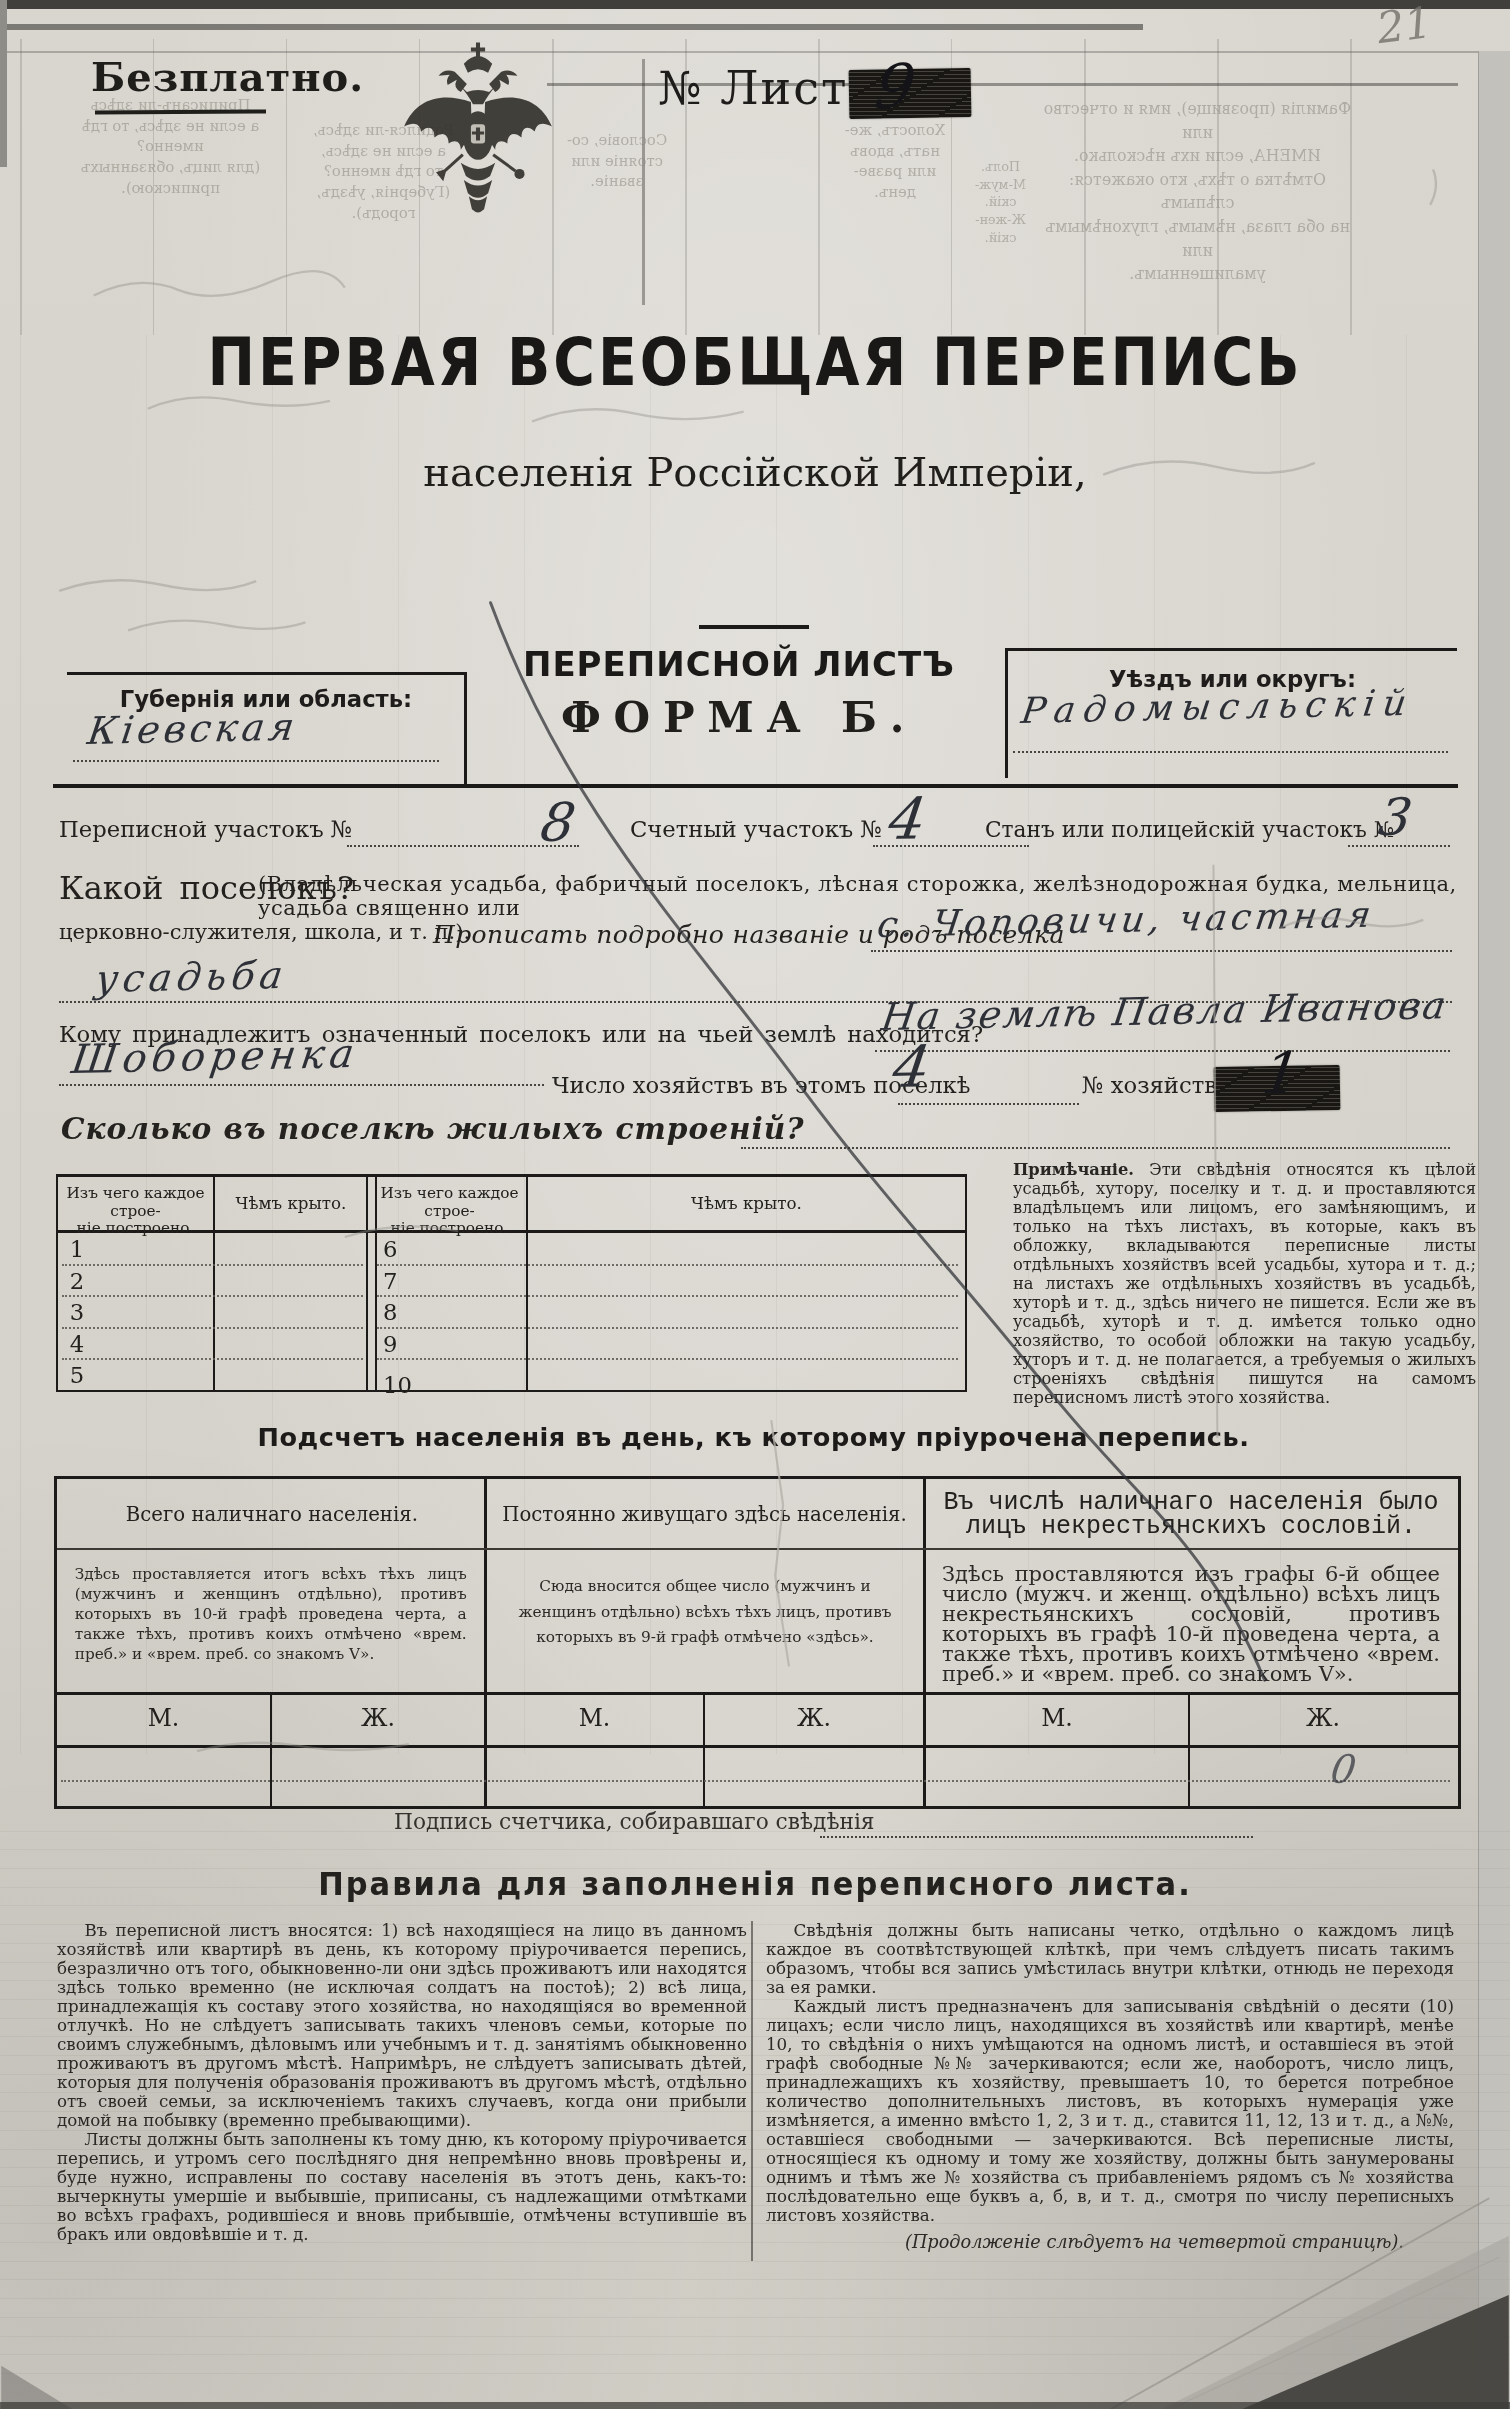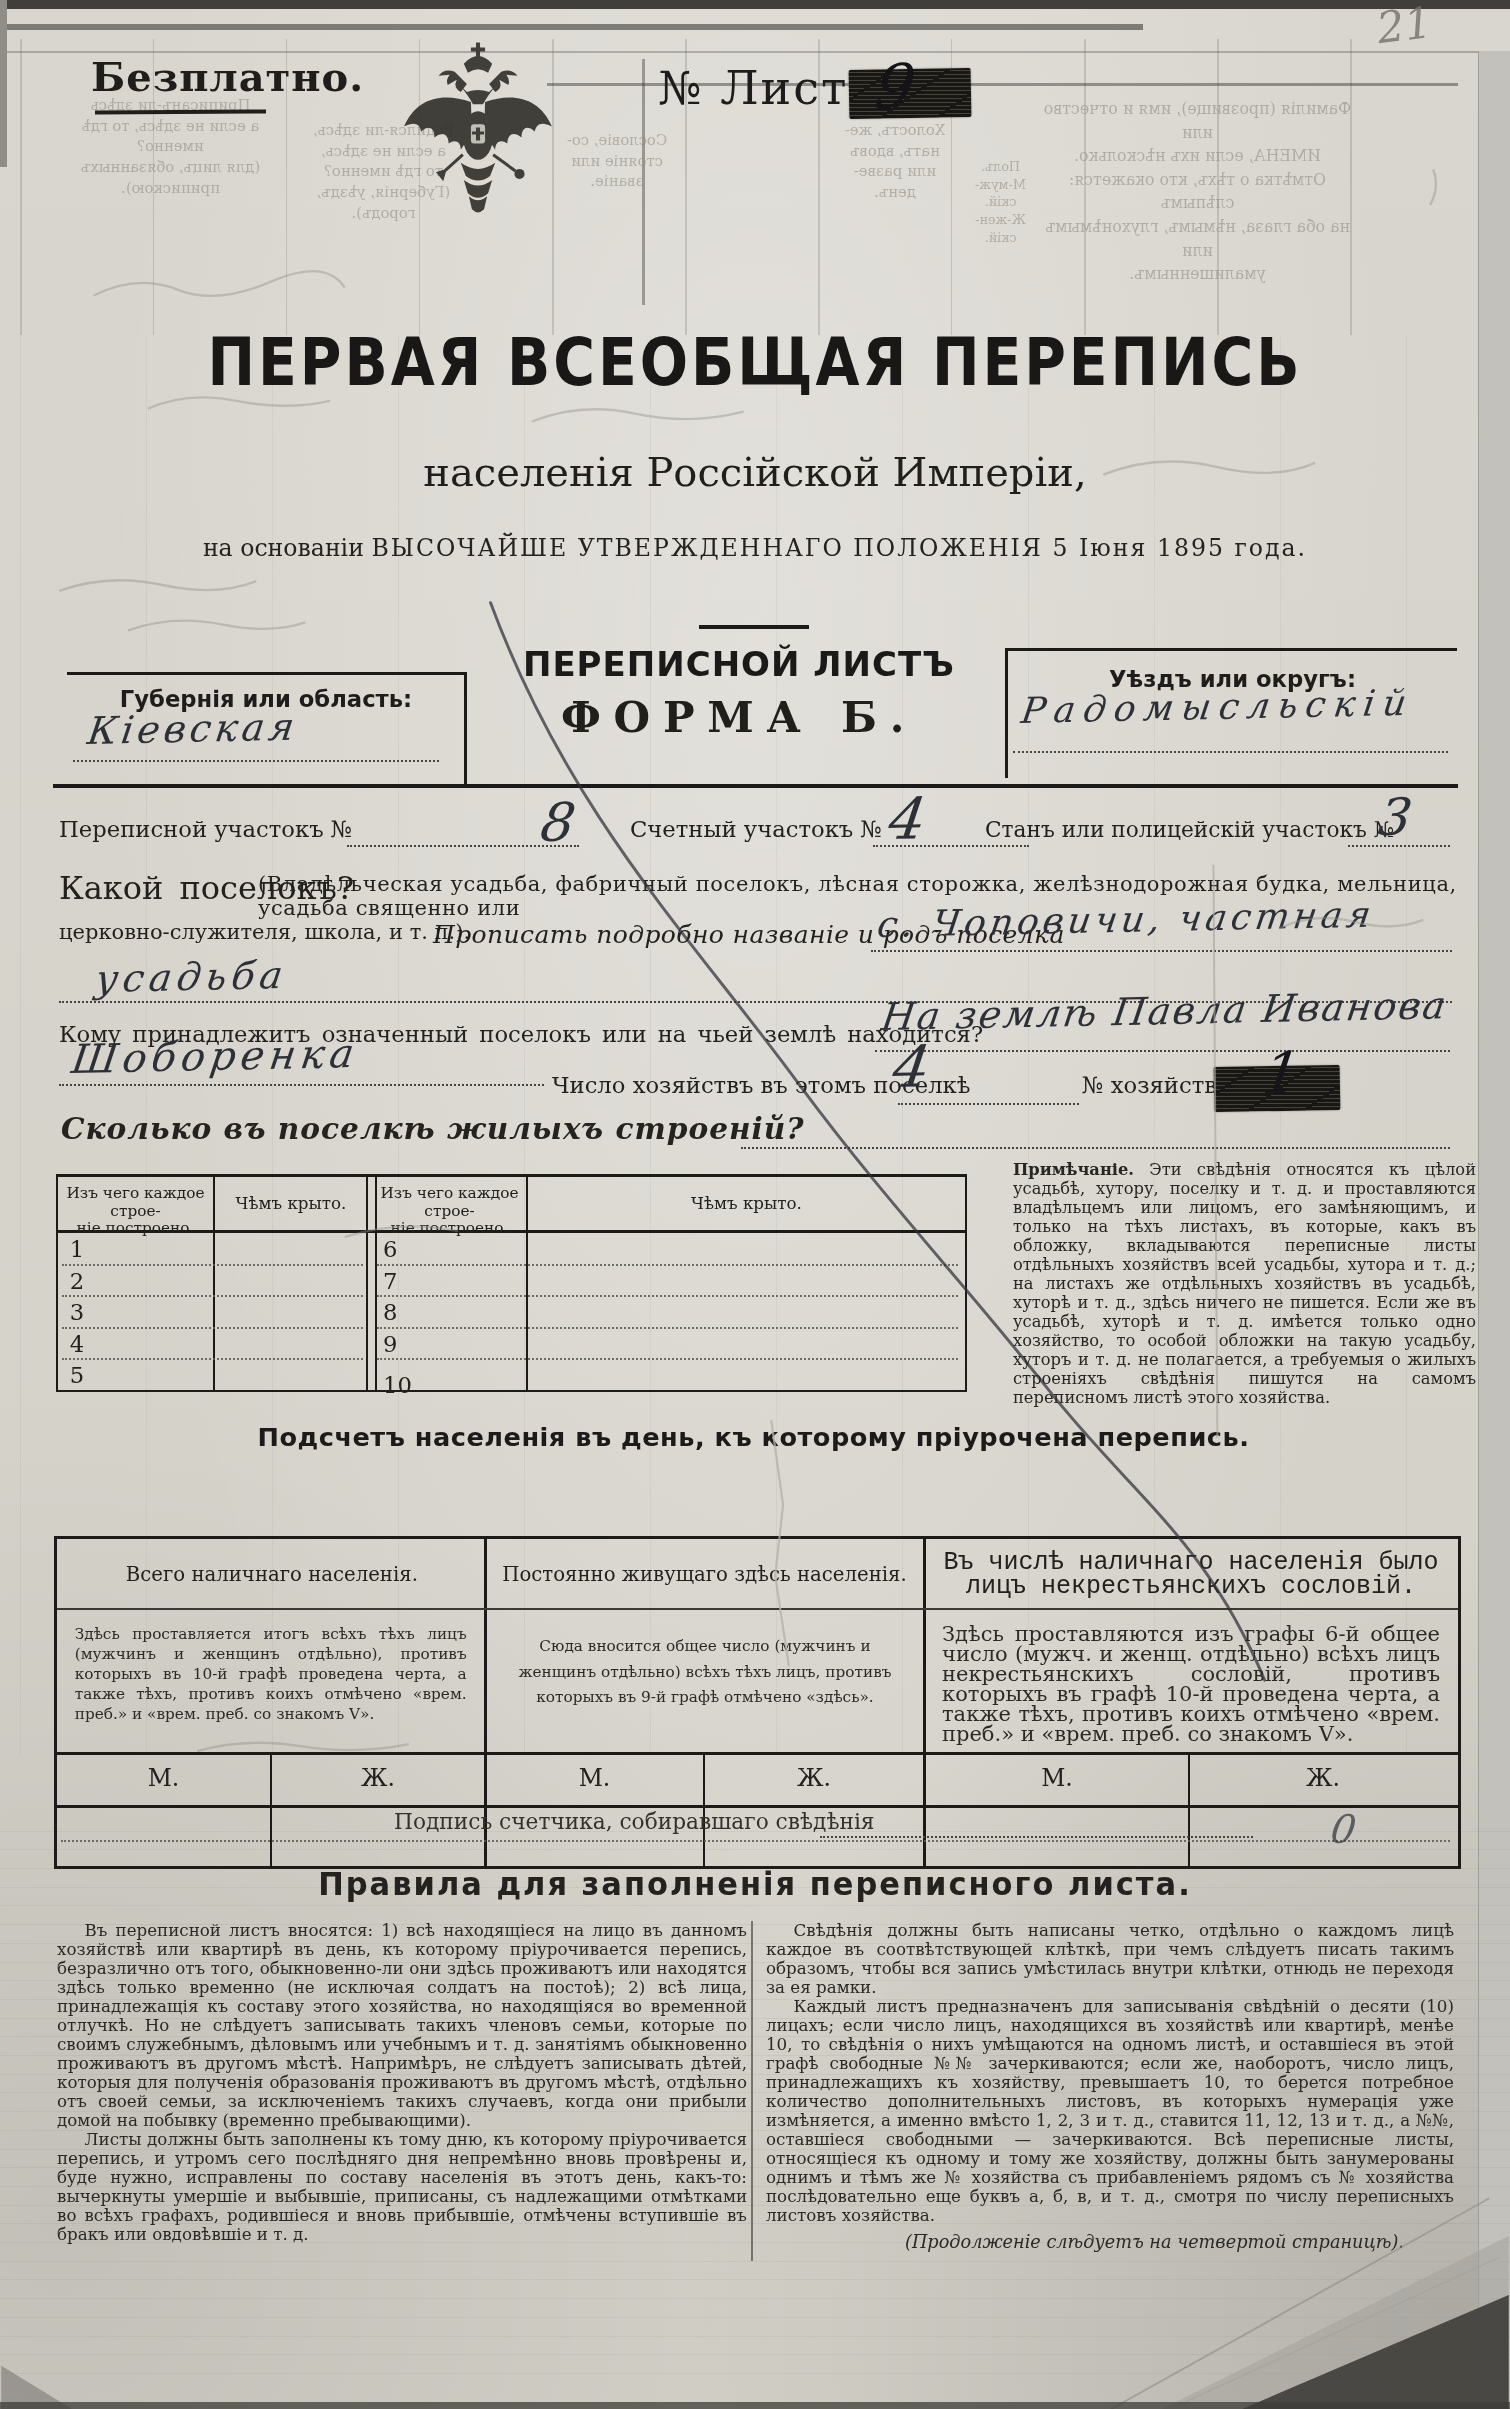--- a/index.html
+++ b/index.html
@@ -110,24 +110,20 @@
       <path d="M76 153 Q85 161 94 153 L91 166 Q85 172 79 166 Z"></path>
     </svg>
   </div>
 
   <div class="abs serif" style="left:658px;top:61px;font-size:46px;color:#1d1c1a;letter-spacing:2px;">№ Листа</div>
   <div class="abs stamp" style="left:849px;top:69px;width:122px;height:49px;"></div>
   <div class="abs hw" style="left:871px;top:51px;font-size:61px;color:#141418;z-index:3;">9</div>
 
   <div class="abs sans ctr" style="left:0;top:329px;width:1510px;font-size:58px;font-weight:bold;letter-spacing:3px;color:#191816;transform:scale(.98,1.12);">ПЕРВАЯ ВСЕОБЩАЯ ПЕРЕПИСЬ</div>
   <div class="abs serif ctr" style="left:0;top:449px;width:1510px;font-size:40px;color:#201f1c;">населенія Россійской Имперіи,</div>
-  <div class="abs serif ctr" style="left:0;top:534px;width:1510px;font-size:23.6px;color:#242320;">
-    <span>на основаніи</span>
-    <span style="letter-spacing:2px;">ВЫСОЧАЙШЕ УТВЕРЖДЕННАГО ПОЛОЖЕНІЯ 5 Іюня 1895 года.</span>
-  </div>
   <div class="abs" style="left:699px;top:625px;width:110px;height:4.4px;background:#1c1b19;"></div>
 
   <div class="abs hline" style="left:67px;top:672px;width:398px;height:3.4px;"></div>
   <div class="abs vline" style="left:464px;top:672px;width:3px;height:114px;"></div>
   <div class="abs sans ctr" style="left:67px;top:686px;width:398px;font-size:22.7px;font-weight:bold;color:#1e1d1b;">Губернія или область:</div>
   <div class="abs hw" style="left:85px;top:709px;font-size:38px;letter-spacing:3.9px;">Кіевская</div>
   <div class="abs dot" style="left:73px;top:760px;width:366px;"></div>
 
   <div class="abs sans ctr" style="left:473px;top:644px;width:532px;font-size:34px;font-weight:bold;letter-spacing:1px;color:#1b1a18;">ПЕРЕПИСНОЙ ЛИСТЪ</div>
   <div class="abs serif ctr" style="left:473px;top:693px;width:532px;font-size:42px;font-weight:bold;letter-spacing:12.8px;color:#201f1c;">ФОРМА Б.</div>
@@ -212,21 +208,21 @@
     <div class="abs rowdot" style="left:319px;top:150px;width:581px;"></div>
     <div class="abs rowdot" style="left:319px;top:181px;width:581px;"></div>
   </div>
 
   <div class="abs serif just" style="left:1013px;top:1160px;width:463px;font-size:16.3px;line-height:19px;color:#272622;">
     <b>Примѣчаніе.</b><span> Эти свѣдѣнія относятся къ цѣлой усадьбѣ, хутору, поселку и т. д. и проставляются владѣльцемъ или лицомъ, его замѣняющимъ, и только на тѣхъ листахъ, въ которые, какъ въ обложку, вкладываются переписные листы отдѣльныхъ хозяйствъ всей усадьбы, хутора и т. д.; на листахъ же отдѣльныхъ хозяйствъ въ усадьбѣ, хуторѣ и т. д., здѣсь ничего не пишется. Если же въ усадьбѣ, хуторѣ и т. д. имѣется только одно хозяйство, то особой обложки на такую усадьбу, хуторъ и т. д. не полагается, а требуемыя о жилыхъ строеніяхъ свѣдѣнія пишутся на самомъ переписномъ листѣ этого хозяйства.</span>
   </div>
 
   <div class="abs sans ctr" style="left:54px;top:1422px;width:1399px;font-size:25.6px;font-weight:bold;letter-spacing:0.5px;color:#1c1b19;">Подсчетъ населенія въ день, къ которому пріурочена перепись.</div>
 
-  <div class="abs" style="left:54px;top:1536px;width:1401px;height:327px;border:3px solid #1c1b19;">
+  <div class="abs" style="left:54px;top:1476px;width:1401px;height:327px;border:3px solid #1c1b19;">
     <div class="abs vline" style="left:427px;top:0;width:2.5px;height:100%;"></div>
     <div class="abs vline" style="left:866px;top:0;width:2.5px;height:100%;"></div>
 
     <div class="abs serif ctr" style="left:5.9px;top:23.6px;width:418px;font-size:19.7px;">Всего наличнаго населенія.</div>
     <div class="abs serif ctr" style="left:433px;top:23.6px;width:429px;font-size:19.7px;">Постоянно живущаго здѣсь населенія.</div>
     <div class="abs serif ctr" style="left:877px;top:11.8px;width:514px;font-size:25px;line-height:24.6px;font-family:Liberation Mono, monospace;">Въ числѣ наличнаго населенія было лицъ некрестьянскихъ сословій.</div>
 
     <div class="abs" style="left:0;top:69px;width:100%;height:1.8px;background:#3a3934;"></div>
 
     <div class="abs serif just" style="left:17.7px;top:85px;width:392px;font-size:15.3px;line-height:20px;color:#2b2a26;">Здѣсь проставляется итогъ всѣхъ тѣхъ лицъ (мужчинъ и женщинъ отдѣльно), противъ которыхъ въ 10-й графѣ проведена черта, а также тѣхъ, противъ коихъ отмѣчено «врем. преб.» и «врем. преб. со знакомъ V».</div>

